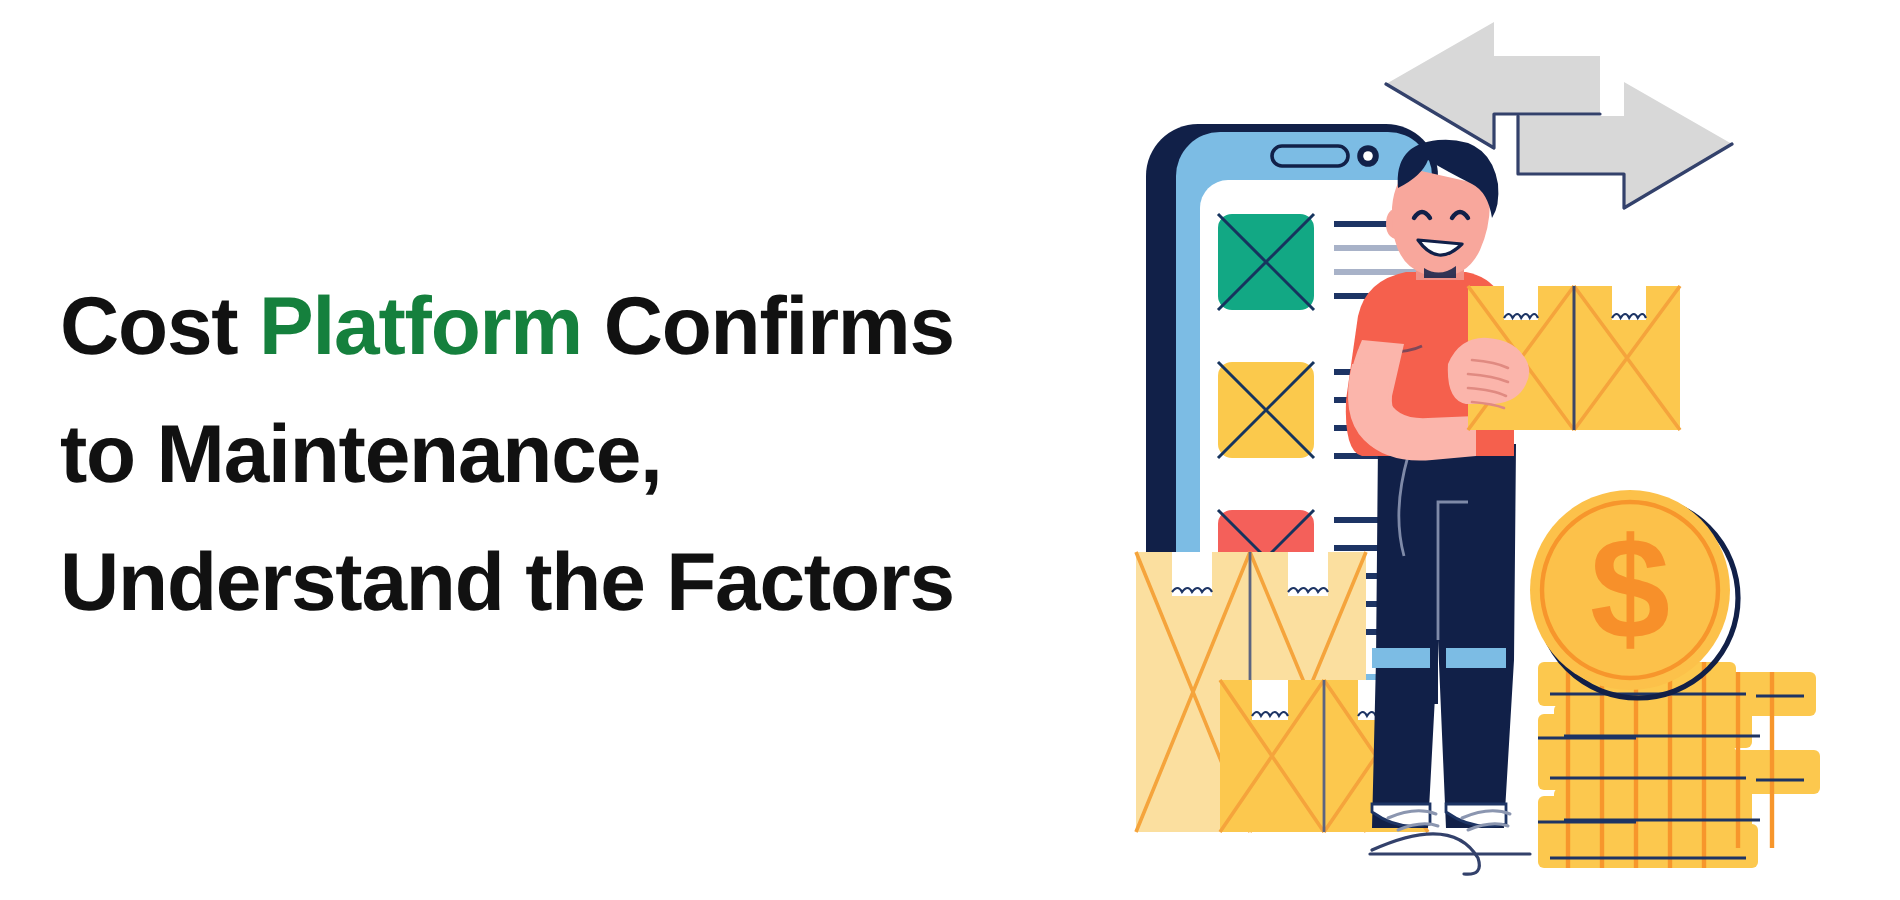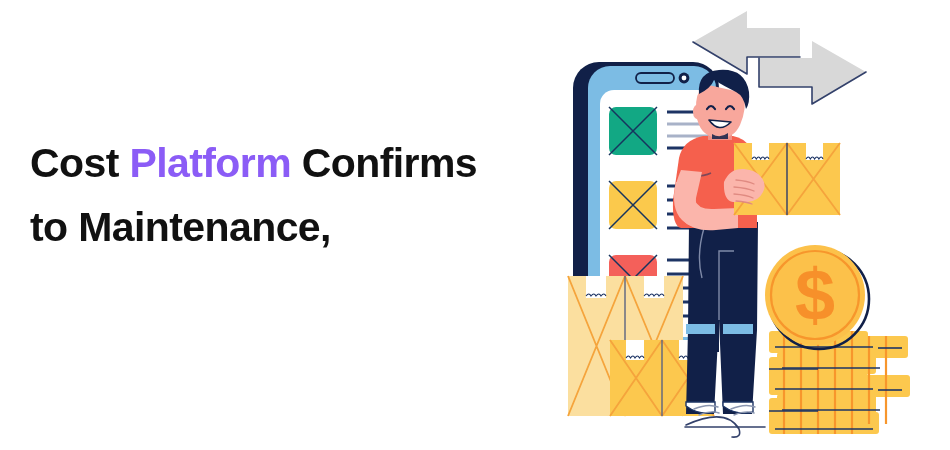--- a/index.html
+++ b/index.html
@@ -30,21 +30,21 @@
     line-height: 64px;
     letter-spacing: -0.6px;
     color: #111111;
     -webkit-font-smoothing: antialiased;
   }
   #headline .hl-line {
     display: block;
     white-space: nowrap;
   }
   #headline .accent {
-    color: #8b5cf6;
+    color: #15803d;
   }
   
   #illustration {
     position: absolute;
     left: 0;
     top: 0;
     width: 950px;
     height: 450px;
     pointer-events: none;
   }
@@ -55,20 +55,21 @@
   }
 </style>
 </head>
 <body>
 
 <div id="banner">
 
   <h1 id="headline">
     <span class="hl-line"><span>Cost </span><span class="accent">Platform</span><span> Confirms</span></span>
     <span class="hl-line"><span>to Maintenance,</span></span>
+    <span class="hl-line"><span>Understand the Factors</span></span>
   </h1>
 
   <div id="illustration">
     <svg viewBox="0 0 950 450" xmlns="http://www.w3.org/2000/svg">
 
       <g>
         <path d="M693 42 L747 11 L747 28 L800 28 L800 57 L747 57 L747 74 Z" fill="#d8d8d8"></path>
         <path d="M693 42 L747 74 L747 57 L800 57" fill="none" stroke="#33416b" stroke-width="1.6" stroke-linejoin="round" stroke-linecap="round"></path>
       </g>
 

